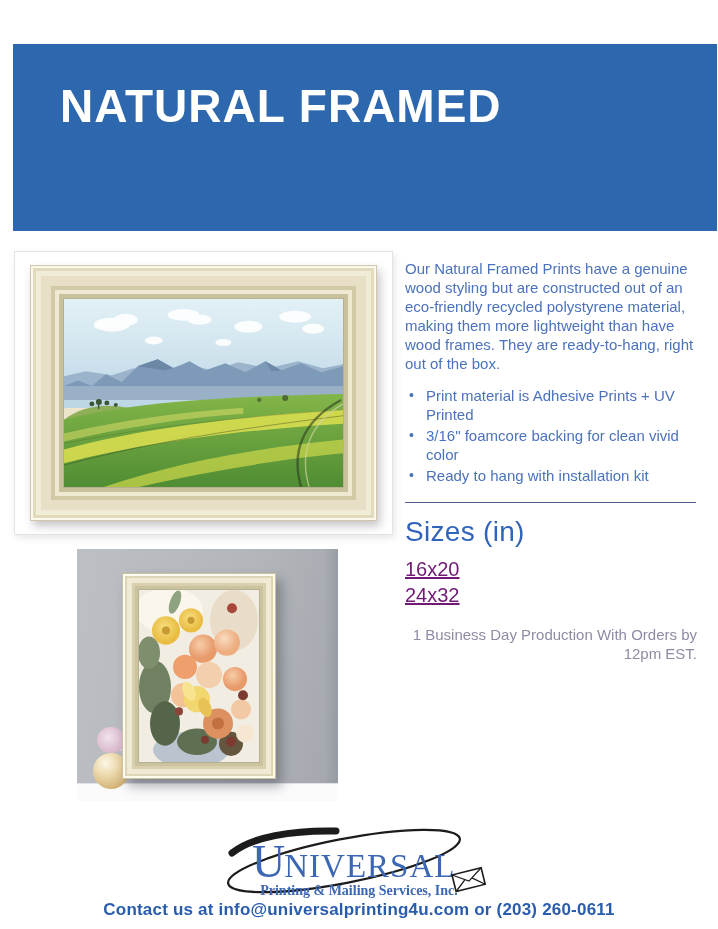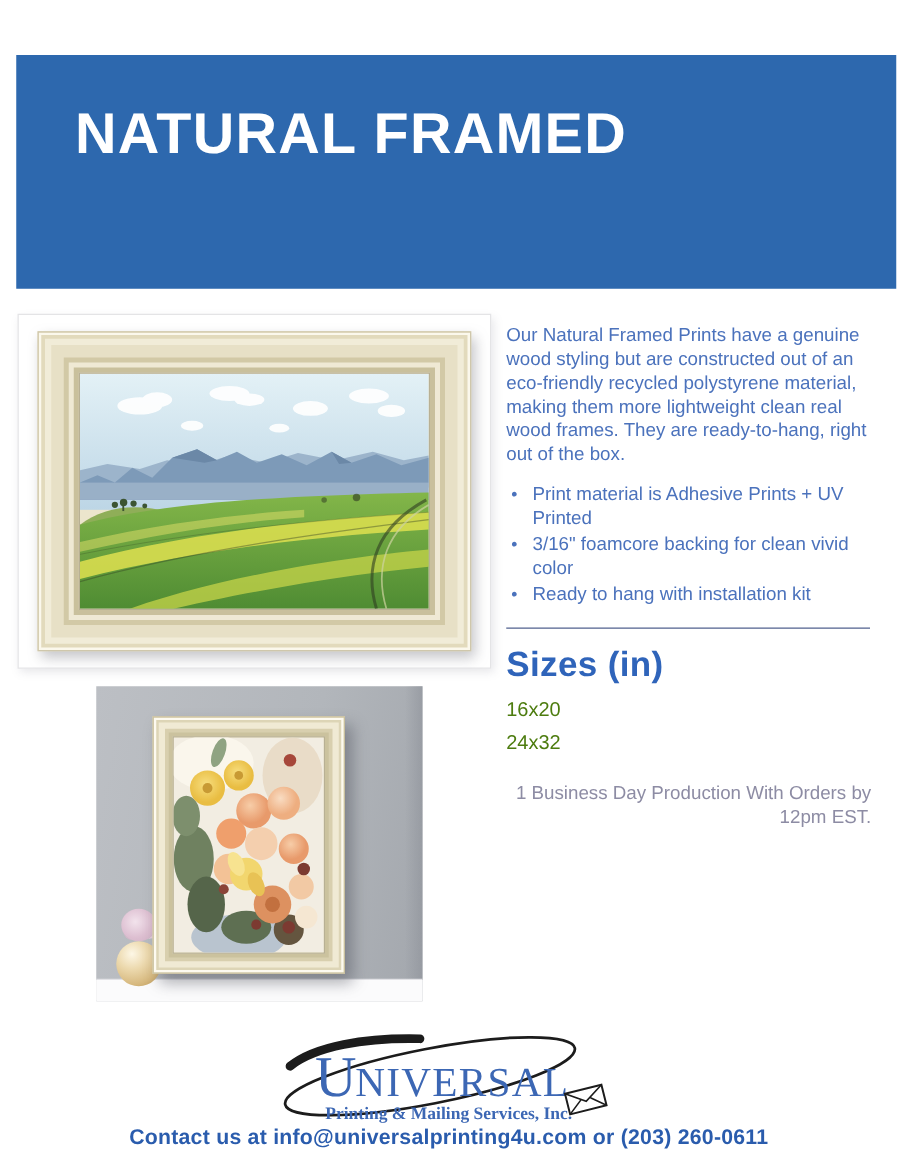--- a/index.html
+++ b/index.html
@@ -45,22 +45,22 @@
   .vase .body { position:absolute; left:2px; bottom:0; width:36px; height:36px; border-radius:50%;
                 background:radial-gradient(circle at 35% 28%, #fdf7e6 0%, #ecd9ae 35%, #d7b97f 70%, #b5924f 100%); }
 
   
   .right-col { position:absolute; left:405px; top:248px; width:292px; color:#4b72bc; }
   .desc { font-size:15px; line-height:19px; }
   .features { list-style:none; margin-top:13px; }
   .features li { position:relative; padding-left:21px; font-size:15px; line-height:19px; margin-bottom:2px; }
   .features li::before { content:"\2022"; position:absolute; left:4px; top:0; font-size:14px; color:#4b72bc; }
   .divider { border:none; border-top:1.6px solid #51618e; margin-top:17px; width:291px; }
-  .sizes-heading { margin-top:13px; font-size:28px; font-weight:700; color:#2f64ba; letter-spacing:.3px; }
-  .size-list { margin-top:8px; font-size:16px; line-height:26px; color:#4d7c0f; }
+  .sizes-heading { margin-top:13px; font-size:28px; font-weight:400; color:#2f64ba; letter-spacing:.3px; }
+  .size-list { margin-top:8px; font-size:20px; line-height:26px; color:#701a75;text-decoration:underline; }
   .note { margin-top:17px; font-size:15px; line-height:19px; color:#8d8ca4;text-align:right; }
 
   
   .logo { position:absolute; top:816px; left:50%; transform:translateX(-50%); width:290px; height:74px; }
   .logo svg { width:100%; height:100%; display:block; }
 
   
   .contact { position:absolute; top:889px; left:0; right:0; text-align:center;
              font-size:17px; font-weight:700; color:#2a5cad; letter-spacing:.2px; }
 </style>
@@ -194,21 +194,21 @@
           <circle cx="40" cy="120" r="4" fill="#8a4438"></circle>
           <circle cx="66" cy="148" r="4" fill="#7c3a31"></circle>
           <circle cx="93" cy="18" r="5" fill="#a6473a"></circle>
           <ellipse cx="36" cy="12" rx="5" ry="12" fill="#8fa382" transform="rotate(20 36 12)"></ellipse>
         </svg>
       </div>
     </div>
   </figure>
 
   <section class="right-col">
-    <p class="desc">Our Natural Framed Prints have a genuine wood styling but are constructed out of an eco-friendly recycled polystyrene material, making them more lightweight clean real wood frames. They are ready-to-hang, right out of the box.</p>
+    <p class="desc">Our Natural Framed Prints have a genuine wood styling but are constructed out of an eco-friendly recycled polystyrene material, making them more lightweight than have wood frames. They are ready-to-hang, right out of the box.</p>
     <ul class="features">
       <li>Print material is Adhesive Prints + UV Printed</li>
       <li>3/16" foamcore backing for clean vivid color</li>
       <li>Ready to hang with installation kit</li>
     </ul>
     <hr class="divider">
     <h2 class="sizes-heading">Sizes (in)</h2>
     <div class="size-list">
       <div>16x20</div>
       <div>24x32</div>

